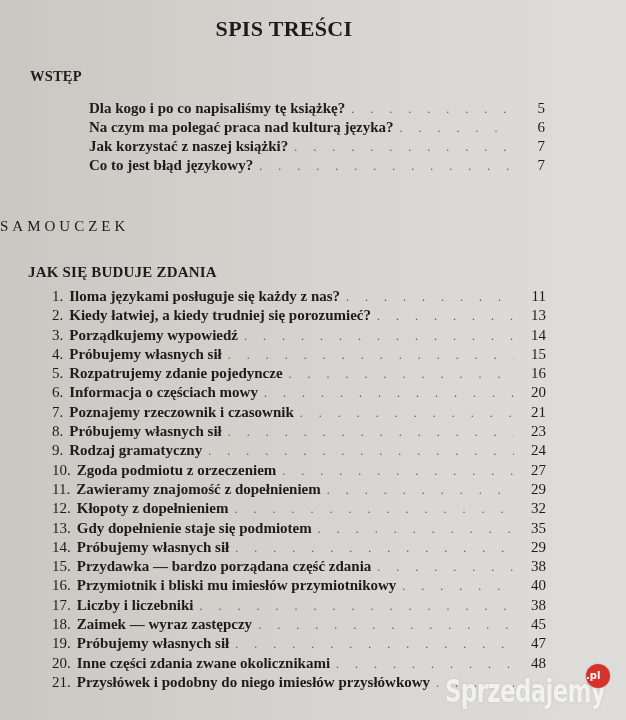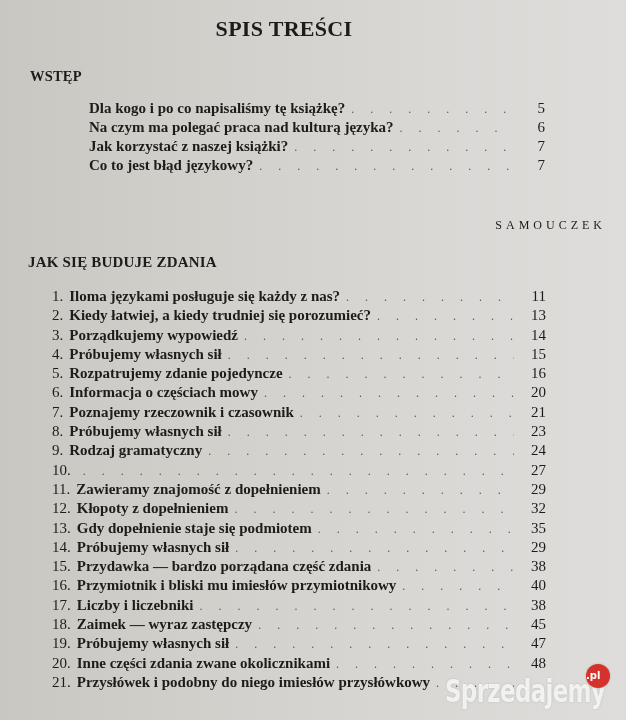--- a/index.html
+++ b/index.html
@@ -29,29 +29,28 @@
       font-size: 22px;
       letter-spacing: 0.3px;
     }
     .section-head {
       position: absolute;
       font-weight: bold;
       font-size: 14.5px;
       letter-spacing: 0.2px;
     }
     .section-head.wstep { left: 30px; top: 68px; }
-    .section-head.jak { left: 28px; top: 254px; font-size: 15px; }
+    .section-head.jak { left: 28px; top: 264px; font-size: 15px; }
     .part-title {
       position: absolute;
       left: 0; width: 570px;
       top: 218px;
-      text-align: right;
-      font-size: 12px;
+      text-align: left;
+      font-size: 15px;
       letter-spacing: 4px;
-      padding-left: 36px;
     }
     .toc-list {
       position: absolute;
       margin: 0; padding: 0;
       list-style: none;
     }
     .toc-list.intro { left: 89px; top: 100px; width: 456px; }
     .toc-list.main { left: 52px; top: 288px; width: 494px; }
     .toc-row {
       position: relative;
@@ -199,20 +198,21 @@
         <span class="toc-page">23</span>
       </li>
       <li class="toc-row">
         <span class="toc-num">9.</span>
         <span class="toc-text">Rodzaj gramatyczny</span>
         <span class="toc-dots">. . . . . . . . . . . . . . . . . . . . . . . . . . . . . . . .</span>
         <span class="toc-page">24</span>
       </li>
       <li class="toc-row">
         <span class="toc-num">10.</span>
+        <span class="toc-text">Zgoda podmiotu z orzeczeniem</span>
         <span class="toc-dots">. . . . . . . . . . . . . . . . . . . . . . . . . . . . . . . .</span>
         <span class="toc-page">27</span>
       </li>
       <li class="toc-row">
         <span class="toc-num">11.</span>
         <span class="toc-text">Zawieramy znajomość z dopełnieniem</span>
         <span class="toc-dots">. . . . . . . . . . . . . . . . . . . . . . . . . . . . . . . .</span>
         <span class="toc-page">29</span>
       </li>
       <li class="toc-row">

